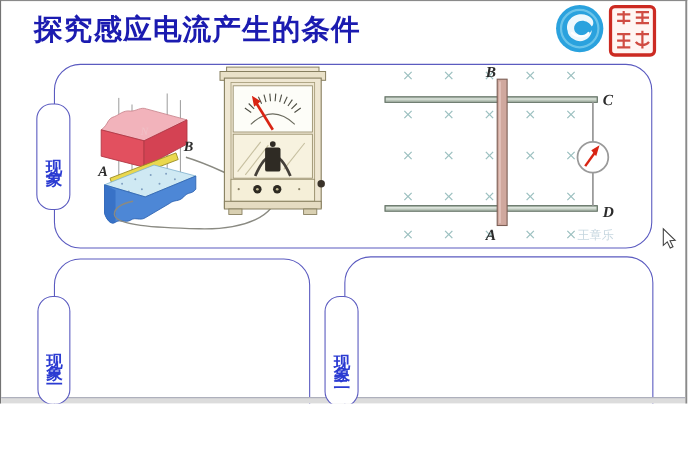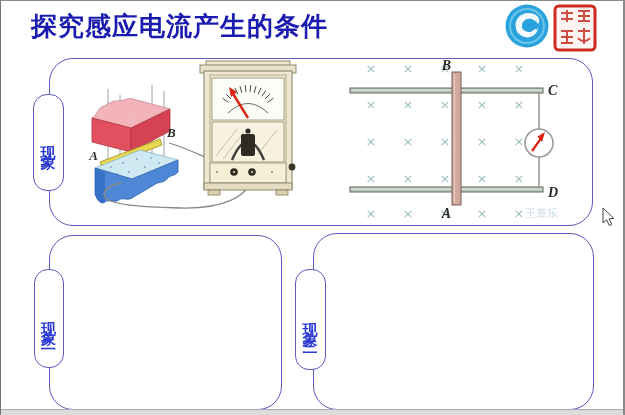--- a/index.html
+++ b/index.html
@@ -1,17 +1,17 @@
 <!DOCTYPE html>
 <html><head>
 <meta charset="utf-8">
 <style>
   html,body{margin:0;padding:0;background:#ffffff;}
   .slide{
-    position:relative;width:625px;height:415px;background:#ffffff;
+    position:relative;width:625px;height:367px;background:#ffffff;
     box-sizing:border-box;overflow:hidden;
     border-top:1px solid #8a8a8a;border-left:1px solid #737373;border-right:2px solid #8a8a8a;
     font-family:"Liberation Sans",sans-serif;
   }
   .bottom-strip{position:absolute;left:0;bottom:0;width:100%;height:5px;
     background:#dcdcdc;border-top:1px solid #a9abb9;}
   .title{position:absolute;left:30px;top:8px;margin:0;font-size:26px;font-weight:bold;
     color:#1b1bb0;letter-spacing:1px;white-space:nowrap;}
   .logo{position:absolute;}
   .logo-blue{left:503px;top:2px;}

